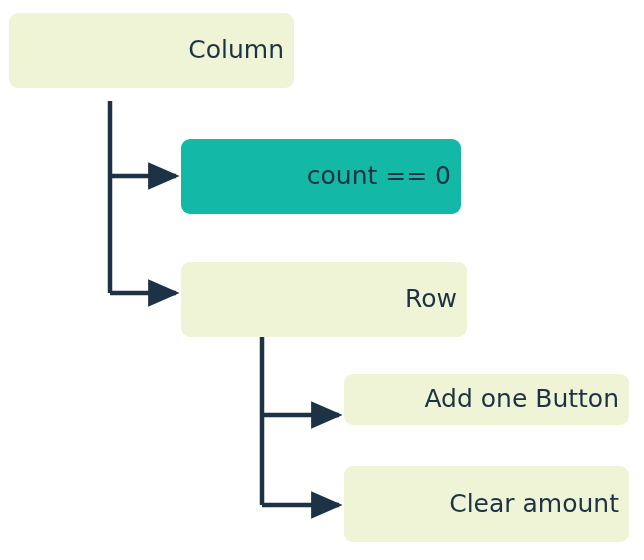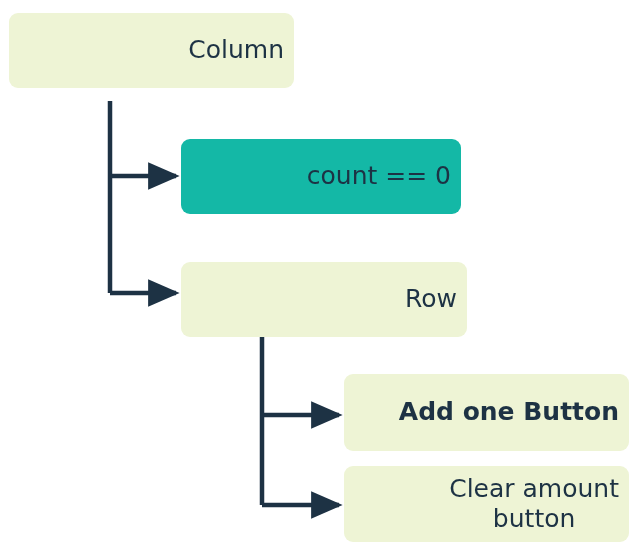--- a/index.html
+++ b/index.html
@@ -40,21 +40,21 @@
     font-size: 25px;
     font-weight: 400;
     padding: 2px 10px;
   }
   .node-green { background: #eef4d5; }
   .node-blue  { background: #14b8a6; }
 
   #node-column        { left: 9px;   top: 13px;  width: 285px; height: 75px; }
   #node-count         { left: 181px; top: 139px; width: 280px; height: 75px; }
   #node-row           { left: 181px; top: 256px; width: 286px; height: 75px; margin-top: 6px; }
-  #node-add-button    { left: 344px; top: 374px; width: 285px; height: 77px; font-weight: bold; }
+  #node-add-button    { left: 344px; top: 374px; width: 285px; height: 51px; }
   #node-clear-button  { left: 344px; top: 466px; width: 285px; height: 76px; }
 </style>
 </head>
 <body>
 
 <div id="diagram-canvas">
 
   <svg class="edge-layer" width="644" height="560" viewBox="0 0 644 560" xmlns="http://www.w3.org/2000/svg">
     <defs>
       <marker id="arrowhead" markerWidth="7" markerHeight="7" refX="6.2" refY="3.5" orient="auto" markerUnits="strokeWidth">
@@ -87,17 +87,16 @@
     <span>Row</span>
   </div>
 
   <div class="node node-green" id="node-add-button">
     <span>Add one Button</span>
   </div>
 
   <div class="node node-green" id="node-clear-button">
     <span>
       <span>Clear amount</span><br>
-      <span>button</span>
     </span>
   </div>
 
 </div>
 
 </body></html>

